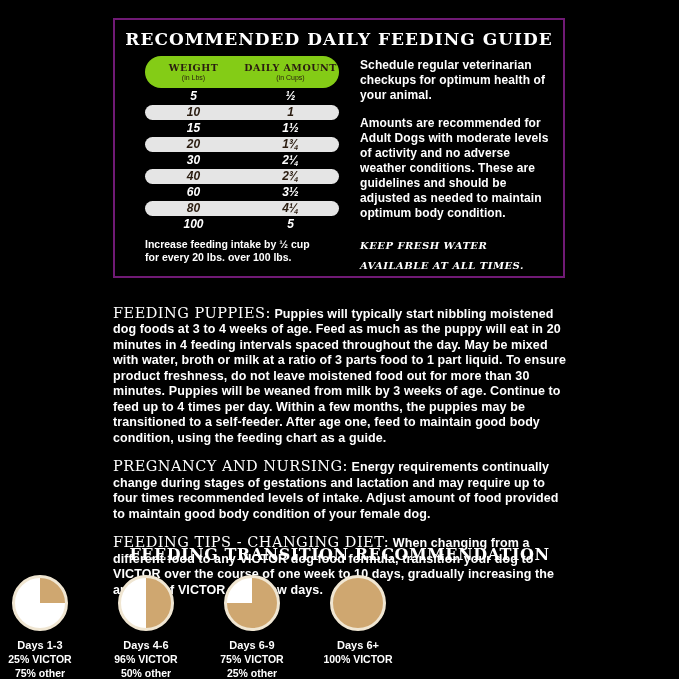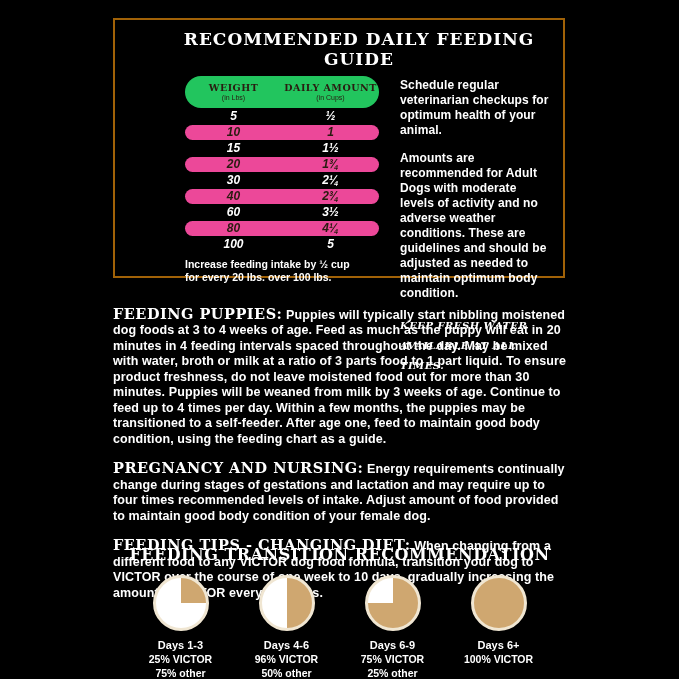--- a/index.html
+++ b/index.html
@@ -4,77 +4,77 @@
 <style>
   html,body { margin:0; padding:0; background:#000; }
   .stage {
     position:relative; width:679px; height:679px; background:#000000;
     font-family:"Liberation Sans", sans-serif; color:#ffffff; overflow:hidden;
   }
 
   
   .panel {
     position:absolute; left:113px; top:18px; width:452px; height:260px;
-    border:2px solid #a16207; box-sizing:border-box;padding-left:40px;
+    border:2px solid #701a75; box-sizing:border-box;
   }
   .panel-title { text-align:center; margin-top:9px; }
   .panel-title .line1 {
     font-family:"DejaVu Serif", serif; font-weight:bold; font-size:17px;
     letter-spacing:1px; display:block;
   }
   .panel-title .line2 { display:block; margin-top:1px; }
   .panel-title .for {
     font-family:"DejaVu Serif", serif; font-style:italic; font-size:12px; font-weight:bold;
   }
   .panel-title .sub {
     font-family:"DejaVu Serif", serif; font-weight:bold; font-size:15px; letter-spacing:1px;
   }
 
   .panel-body { display:flex; margin-top:7px; }
 
   
   .table-col { width:194px; margin-left:30px; flex:none; }
   .thead {
-    background:#22c55e; border-radius:16px; height:32px; display:flex;
+    background:#84cc16; border-radius:16px; height:32px; display:flex;
     align-items:center; color:#2a1c10;
   }
   .thead .hcell { width:50%; text-align:center; line-height:1; }
   .thead .hname { font-family:"DejaVu Serif", serif; font-weight:bold; font-size:9.5px; letter-spacing:0.5px; display:block; }
   .thead .hsub  { font-size:7px; display:block; margin-top:2px; }
   .trow {
     height:15.5px; display:flex; align-items:center;
     font-weight:bold; font-style:italic; font-size:12px; margin-top:0.5px;
   }
   .trow .cell { width:50%; text-align:center; }
-  .trow.alt { background:#ec4899; border-radius:8px; color:#2a1c10; }
+  .trow.alt { background:#e5e5e5; border-radius:8px; color:#2a1c10; }
   .table-note {
     margin-top:6px; text-align:left; font-weight:bold; font-size:10.5px; line-height:13px;
   }
 
   
   .text-col { flex:1; padding:2px 10px 0 21px; }
   .text-col p { margin:0 0 13px 0; font-size:12px; line-height:15px; font-weight:bold; letter-spacing:0.1px; }
   .water {
     font-family:"DejaVu Serif", serif; font-weight:bold; font-style:italic;
     font-size:10px; line-height:20px; letter-spacing:0.5px; margin-top:15px;
   }
 
   
   .sections { position:absolute; left:113px; top:293px; width:456px; }
   .section { margin-bottom:13px; font-size:12.5px; line-height:15.5px; font-weight:bold; letter-spacing:0.1px; }
   .section .heading {
-    font-family:"DejaVu Serif", serif; font-weight:bold; font-size:14.5px; letter-spacing:0.5px;
+    font-family:"DejaVu Serif", serif; font-weight:normal; font-size:14.5px; letter-spacing:0.5px;
   }
 
   
   .transition { position:absolute; left:0; top:545px; width:679px; text-align:center; }
   .transition-title {
     font-family:"DejaVu Serif", serif; font-weight:bold; font-size:16px; letter-spacing:0.5px;
   }
-  .pies { display:flex; justify-content:center; gap:26px; margin-top:11px; }
+  .pies { display:flex; gap:26px; margin-top:11px; }
   .pie-item { width:80px; }
   .pie {
     width:50px; height:50px; border-radius:50%; margin:0 auto;
     border:3px solid #f0e6d2; box-sizing:content-box;
   }
   .pie-label { font-weight:bold; font-size:11px; margin-top:8px; line-height:13px; }
   .pie-line  { font-weight:bold; font-size:10.5px; line-height:14px; }
 </style>
 </head>
 <body>

